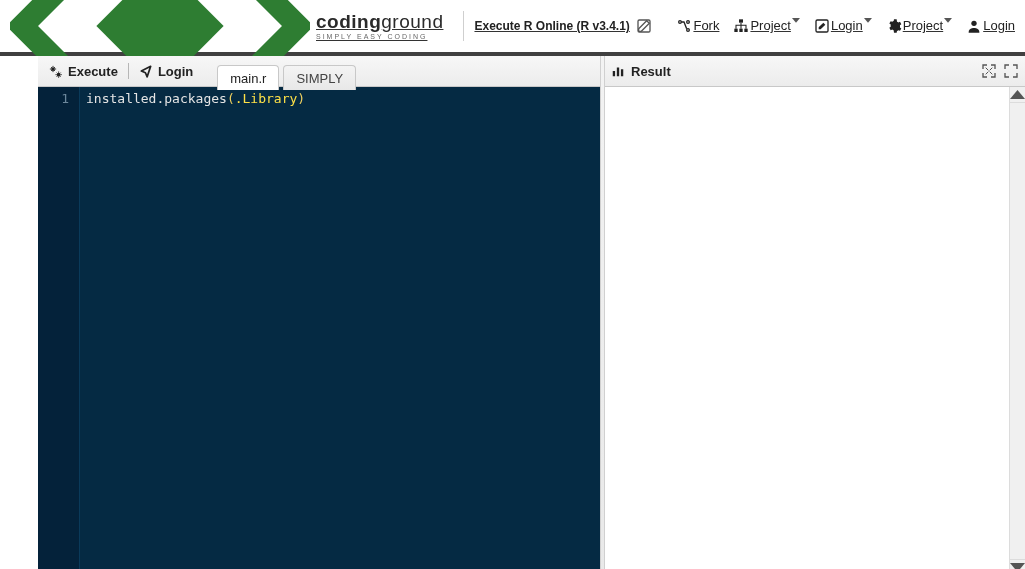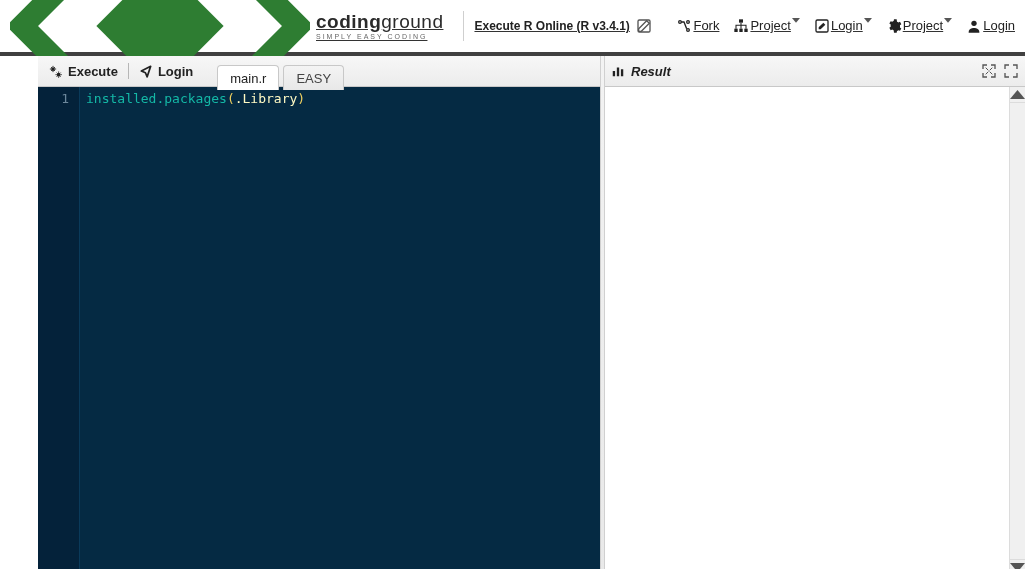--- a/index.html
+++ b/index.html
@@ -189,42 +189,41 @@
     padding: 3px 10px 0 0;
     border-right: 1px solid #0a3a5a;
     user-select: none;
   }
   .code {
     flex: 1;
     padding: 3px 6px;
     white-space: pre;
     color: #e6e6e6;
   }
-  .code .fn { color: #14b8a6; text-align: center; }
+  .code .fn { color: #e5e5e5; text-align: center; }
   .code .paren { color: #f0d060; }
-  .code .sym { color: #fef9c3; margin-top: 7px; }
+  .code .sym { color: #fde047; margin-top: 7px; }
 
   
   .right-toolbar {
     display: flex;
     align-items: center;
     justify-content: space-between;
     height: 31px;
     background: linear-gradient(#f7f7f7,#ececec);
     border-bottom: 1px solid #c8c8c8;
     padding: 0 6px;
   }
   .result-label {
     display: flex;
     align-items: center;
     gap: 6px;
     font-weight: 700;
     font-size: 13px;
     color: #222;
-    font-style: italic;
   }
   .right-icons {
     display: flex;
     align-items: center;
     gap: 6px;
   }
   .right-icons .ic {
     display: inline-flex;
     width: 16px;
     height: 16px;
@@ -396,21 +395,21 @@
           </svg>
         </span>
         <span>Login</span>
       </div>
 
       <div class="tabs">
         <div class="tab active">
           <span>main.r</span>
         </div>
         <div class="tab">
-          <span>EASY</span>
+          <span>SIMPLY</span>
         </div>
       </div>
     </div>
 
     <div class="editor">
       <div class="gutter">
         <div>1</div>
       </div>
       <div class="code"><span class="fn">installed.packages</span><span class="paren">(</span><span class="sym">.Library</span><span class="paren">)</span></div>
     </div>

